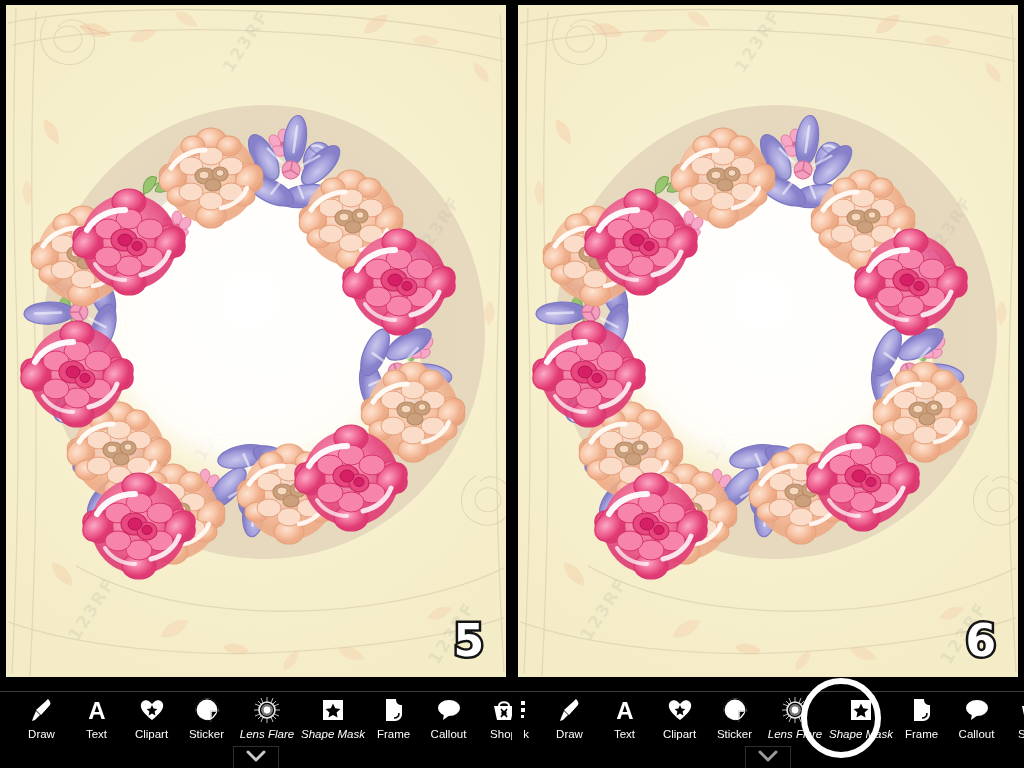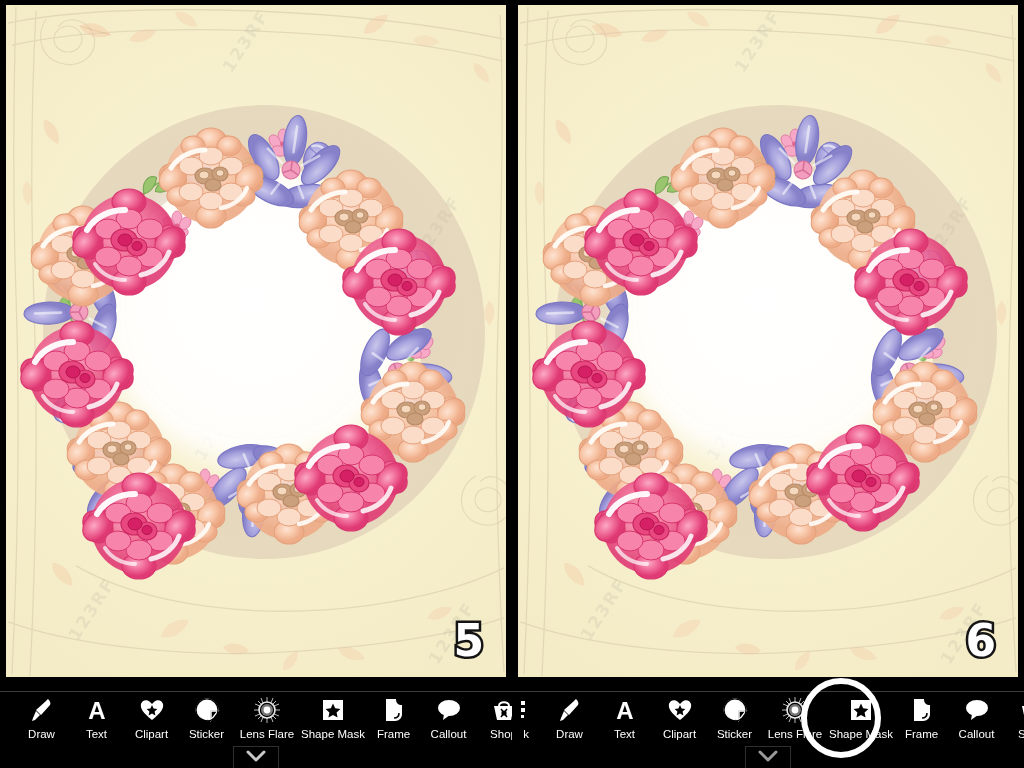--- a/index.html
+++ b/index.html
@@ -62,21 +62,21 @@
   .tb-half{position:relative;width:512px;height:87px;overflow:hidden;background:#000;}
   .tb-rule{position:absolute;left:0;top:10px;width:100%;height:1px;
            background:#3c3c3c;}
   .tb-items{position:absolute;top:14px;display:flex;align-items:flex-start;}
   .tb-item{width:55px;display:flex;flex-direction:column;align-items:center;
            gap:4px;cursor:pointer;}
   .tb-ico{width:30px;height:30px;display:flex;align-items:center;justify-content:center;}
   .tb-ico svg{display:block;}
   .tb-lbl{color:#fff;font-size:11.5px;line-height:1;white-space:nowrap;
           font-family:"Liberation Sans", sans-serif;}
-  .tb-item.wide{width:66px;}
+  .tb-item.wide{width:66px;font-style:italic;}
 
   .tb-partial{position:absolute;top:14px;left:2px;width:24px;
               display:flex;flex-direction:column;align-items:center;gap:4px;
               overflow:hidden;}
 
   
   .chevbox{position:absolute;left:50%;transform:translateX(-50%);bottom:-1px;
            width:44px;height:22px;border:1px solid #2e2e2e;border-bottom:none;
            display:flex;align-items:center;justify-content:center;cursor:pointer;}
 

